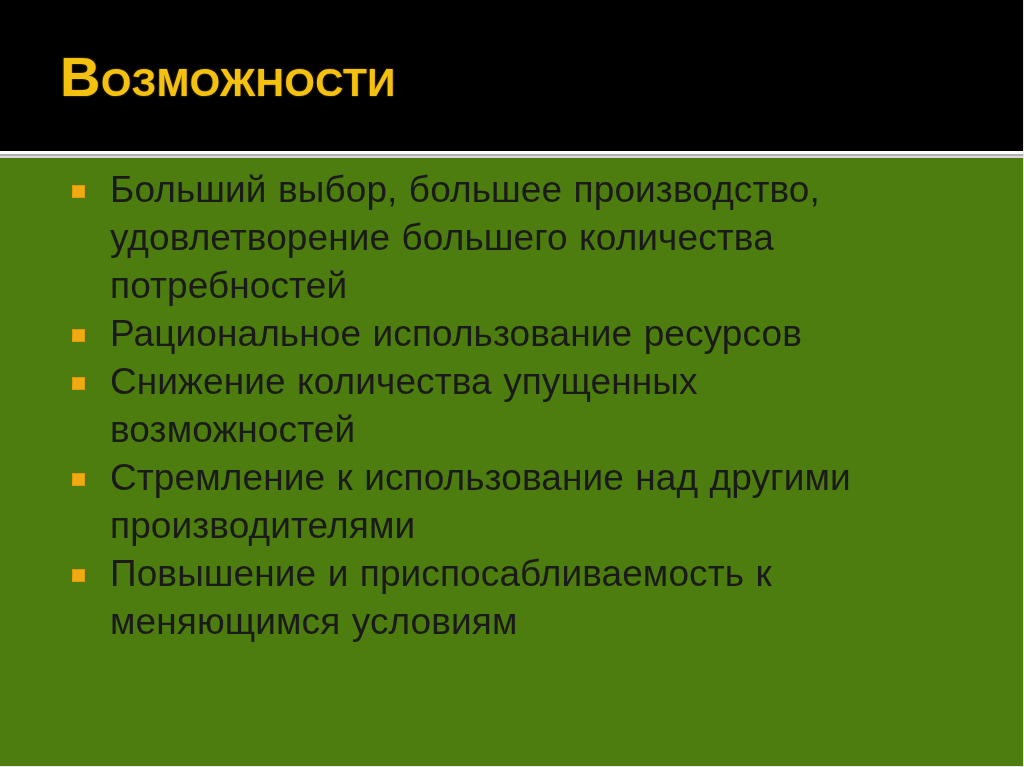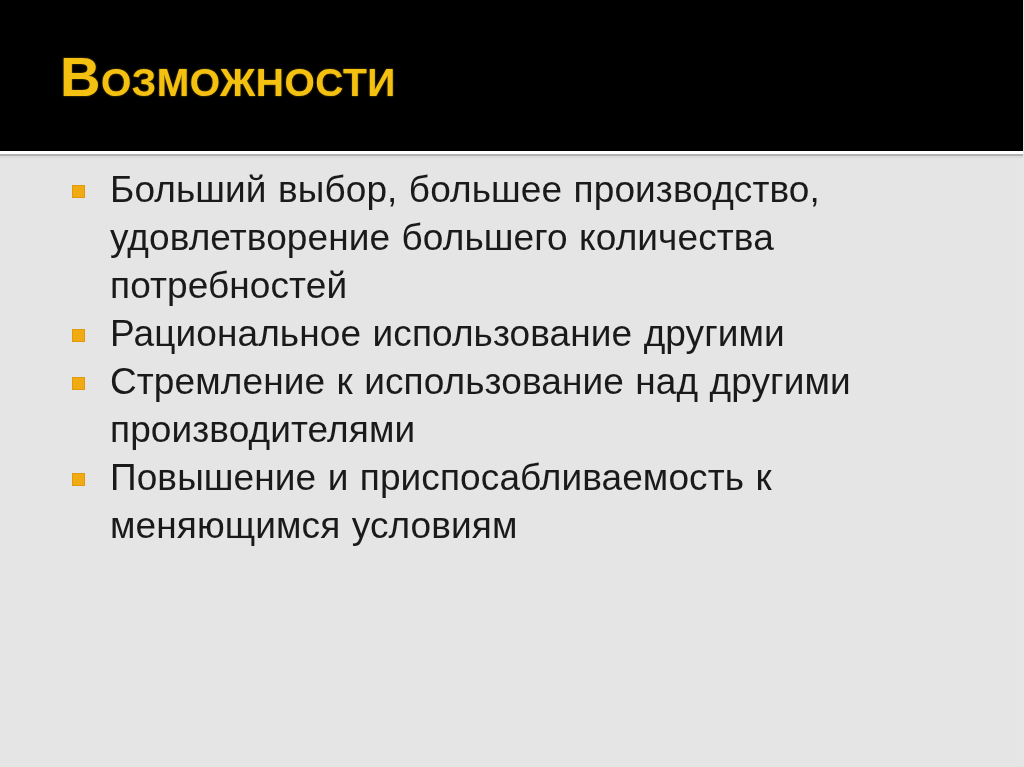--- a/index.html
+++ b/index.html
@@ -10,21 +10,21 @@
   }
 
   body {
     font-family: "Liberation Sans", "DejaVu Sans", sans-serif;
   }
 
   .slide {
     position: relative;
     width: 1024px;
     height: 767px;
-    background: #e5e5e5;
+    background: #4d7c0f;
     overflow: hidden;
     box-sizing: border-box;
     border-right: 1px solid #e6e6e6;
     border-bottom: 1px solid #e6e6e6;
   }
 
   
   .slide-header {
     position: absolute;
     left: 0;
@@ -144,25 +144,26 @@
   <div class="slide-body">
     <ul class="bullet-list">
 
       <li class="bullet-item">
         <span class="bullet-marker"></span>
         <span class="bullet-text">Больший выбор, большее производство, удовлетворение большего количества потребностей</span>
       </li>
 
       <li class="bullet-item">
         <span class="bullet-marker"></span>
-        <span class="bullet-text">Рациональное использование другими</span>
+        <span class="bullet-text">Рациональное использование ресурсов</span>
       </li>
 
       <li class="bullet-item">
         <span class="bullet-marker"></span>
+        <span class="bullet-text">Снижение количества упущенных возможностей</span>
       </li>
 
       <li class="bullet-item">
         <span class="bullet-marker"></span>
         <span class="bullet-text">Стремление к использование над другими производителями</span>
       </li>
 
 
       <li class="bullet-item">
         <span class="bullet-marker"></span>

